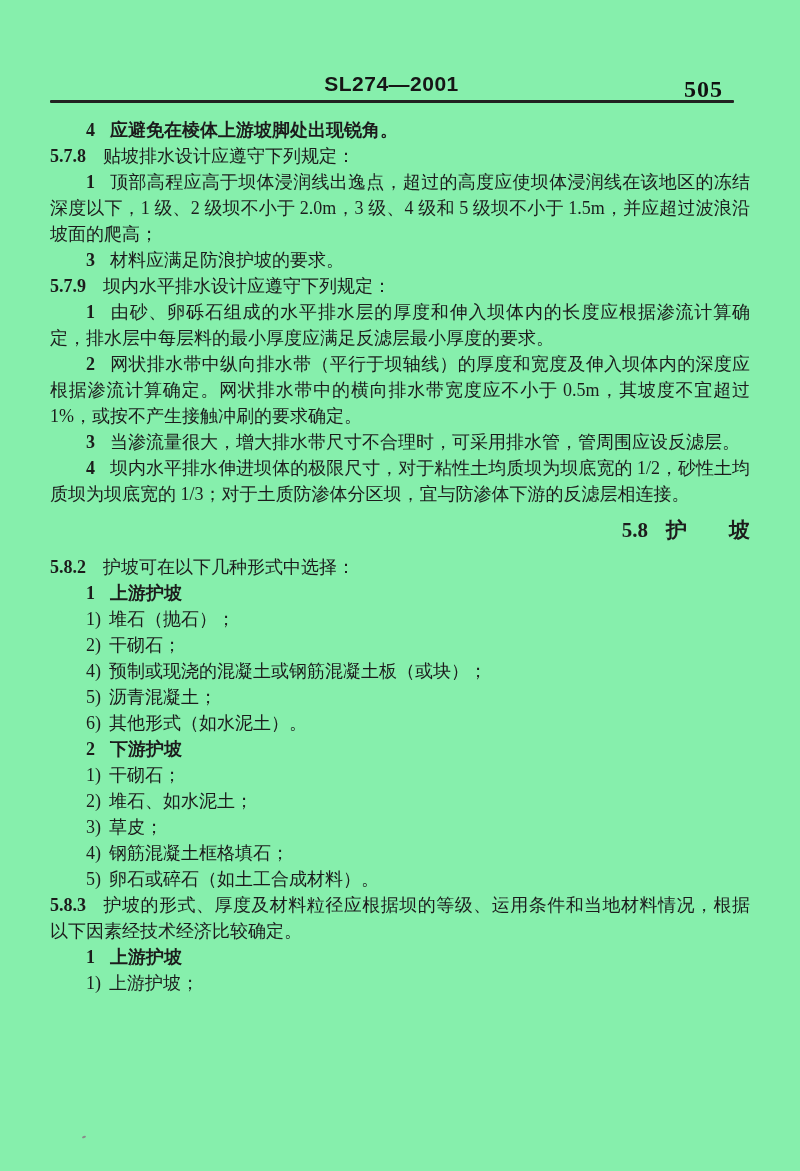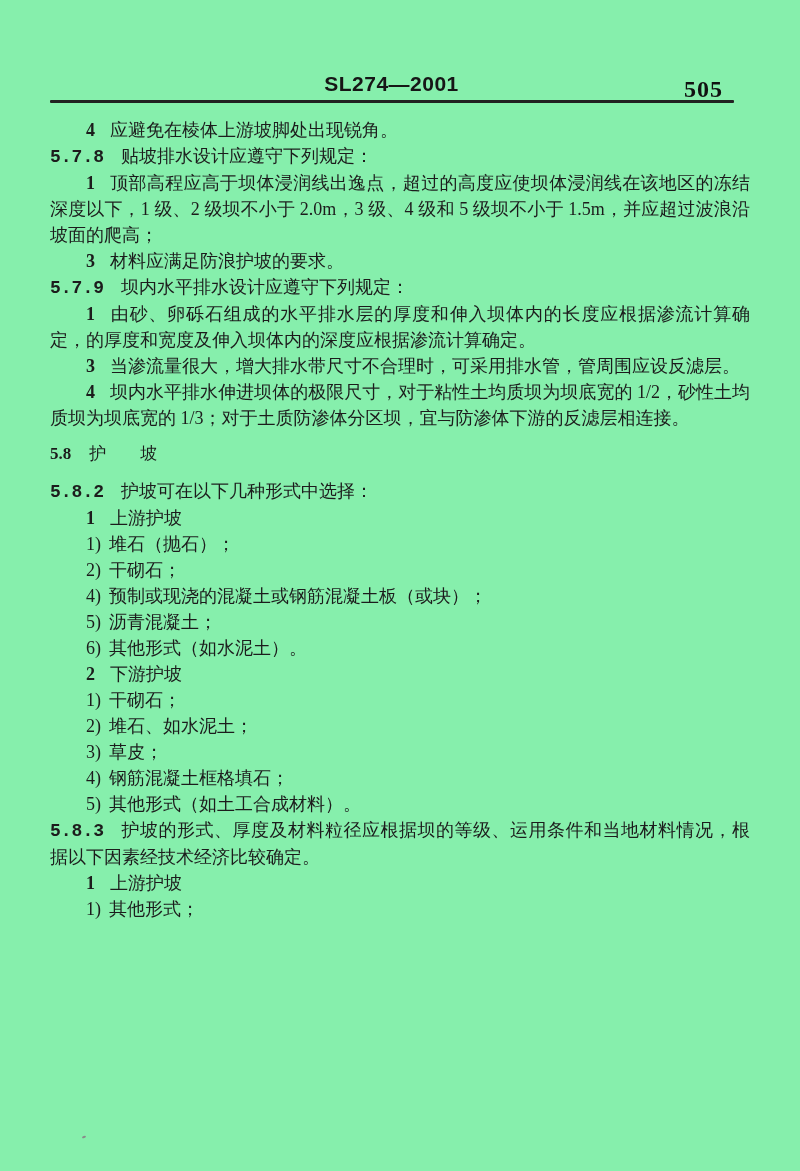--- a/index.html
+++ b/index.html
@@ -56,31 +56,31 @@
     left: 50px;
     width: 700px;
     font-size: 18px;
     line-height: 26px;
   }
   .para {
     margin: 0;
     text-align: justify;
   }
   .para .num { font-weight: bold; }
-  .clause .num  { margin-right: 17px; font-family: Liberation Mono, monospace; }
+  .clause .num  { margin-right: 17px; }
   .item         { text-indent: 2em; }
   .item .num    { margin-right: 15px; }
   .sub          { text-indent: 2em; }
   .sub .num     { font-weight: normal; margin-right: 8px; }
-  .bold .txt    { font-weight: normal; }
+  .bold .txt    { font-weight: bold; }
   .section-heading {
-    text-align: left;
+    text-align: right;
     text-indent: 0;
     font-weight: bold;
-    font-size: 17px;
+    font-size: 21px;
     margin: 10px 0 11px 0;
   }
   .section-heading .num { margin-right: 18px; }
 
   
   .artifact-dot {
     position: absolute;
     top: 1136px;
     left: 82px;
     width: 4px;
@@ -100,36 +100,37 @@
     <div class="page-no">505</div>
     <div class="header-rule"></div>
   </header>
 
   <main class="doc-body" id="doc-body">
       <div class="para item bold"><span class="num">4</span><span class="txt">应避免在棱体上游坡脚处出现锐角。</span></div>
       <div class="para clause"><span class="num">5.7.8</span><span class="txt">贴坡排水设计应遵守下列规定：</span></div>
       <div class="para item"><span class="num">1</span><span class="txt">顶部高程应高于坝体浸润线出逸点，超过的高度应使坝体浸润线在该地区的冻结深度以下，1 级、2 级坝不小于 2.0m，3 级、4 级和 5 级坝不小于 1.5m，并应超过波浪沿坡面的爬高；</span></div>
       <div class="para item"><span class="num">3</span><span class="txt">材料应满足防浪护坡的要求。</span></div>
       <div class="para clause"><span class="num">5.7.9</span><span class="txt">坝内水平排水设计应遵守下列规定：</span></div>
-      <div class="para item"><span class="num">1</span><span class="txt">由砂、卵砾石组成的水平排水层的厚度和伸入坝体内的长度应根据渗流计算确定，的厚度和宽度及伸入坝体内的深度应根据渗流计算确定。</span></div>
+      <div class="para item"><span class="num">1</span><span class="txt">由砂、卵砾石组成的水平排水层的厚度和伸入坝体内的长度应根据渗流计算确定，排水层中每层料的最小厚度应满足反滤层最小厚度的要求。</span></div>
+      <div class="para item"><span class="num">2</span><span class="txt">网状排水带中纵向排水带（平行于坝轴线）的厚度和宽度及伸入坝体内的深度应根据渗流计算确定。网状排水带中的横向排水带宽度应不小于 0.5m，其坡度不宜超过 1%，或按不产生接触冲刷的要求确定。</span></div>
       <div class="para item"><span class="num">3</span><span class="txt">当渗流量很大，增大排水带尺寸不合理时，可采用排水管，管周围应设反滤层。</span></div>
       <div class="para item"><span class="num">4</span><span class="txt">坝内水平排水伸进坝体的极限尺寸，对于粘性土均质坝为坝底宽的 1/2，砂性土均质坝为坝底宽的 1/3；对于土质防渗体分区坝，宜与防渗体下游的反滤层相连接。</span></div>
       <div class="para section-heading bold"><span class="num">5.8</span><span class="txt">护　　坡</span></div>
       <div class="para clause"><span class="num">5.8.2</span><span class="txt">护坡可在以下几种形式中选择：</span></div>
       <div class="para item bold"><span class="num">1</span><span class="txt">上游护坡</span></div>
       <div class="para sub"><span class="num">1)</span><span class="txt">堆石（抛石）；</span></div>
       <div class="para sub"><span class="num">2)</span><span class="txt">干砌石；</span></div>
       <div class="para sub"><span class="num">4)</span><span class="txt">预制或现浇的混凝土或钢筋混凝土板（或块）；</span></div>
       <div class="para sub"><span class="num">5)</span><span class="txt">沥青混凝土；</span></div>
       <div class="para sub"><span class="num">6)</span><span class="txt">其他形式（如水泥土）。</span></div>
       <div class="para item bold"><span class="num">2</span><span class="txt">下游护坡</span></div>
       <div class="para sub"><span class="num">1)</span><span class="txt">干砌石；</span></div>
       <div class="para sub"><span class="num">2)</span><span class="txt">堆石、如水泥土；</span></div>
       <div class="para sub"><span class="num">3)</span><span class="txt">草皮；</span></div>
       <div class="para sub"><span class="num">4)</span><span class="txt">钢筋混凝土框格填石；</span></div>
-      <div class="para sub"><span class="num">5)</span><span class="txt">其他形式（如土工合成材料）。</span></div>
+      <div class="para sub"><span class="num">5)</span><span class="txt">卵石或碎石（如土工合成材料）。</span></div>
       <div class="para clause"><span class="num">5.8.3</span><span class="txt">护坡的形式、厚度及材料粒径应根据坝的等级、运用条件和当地材料情况，根据以下因素经技术经济比较确定。</span></div>
       <div class="para item bold"><span class="num">1</span><span class="txt">上游护坡</span></div>
-      <div class="para sub"><span class="num">1)</span><span class="txt">其他形式；</span></div>
+      <div class="para sub"><span class="num">1)</span><span class="txt">上游护坡；</span></div>
     </main>
 
   <div class="artifact-dot"></div>
 </div>
 
 </body></html>

